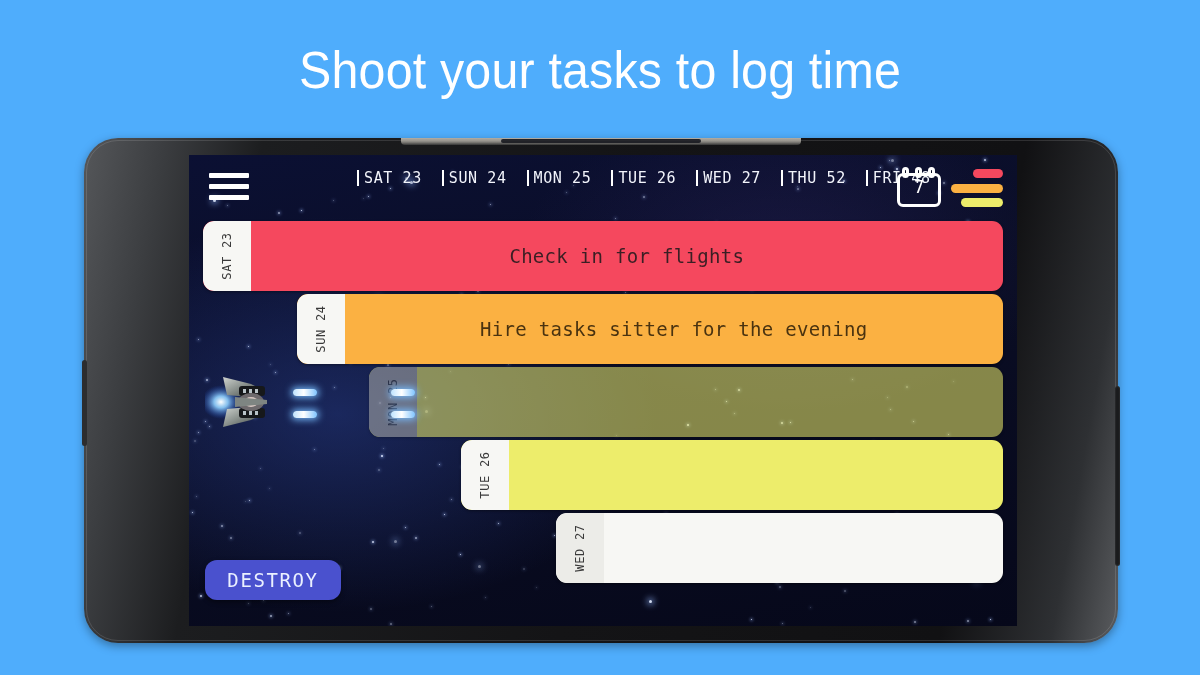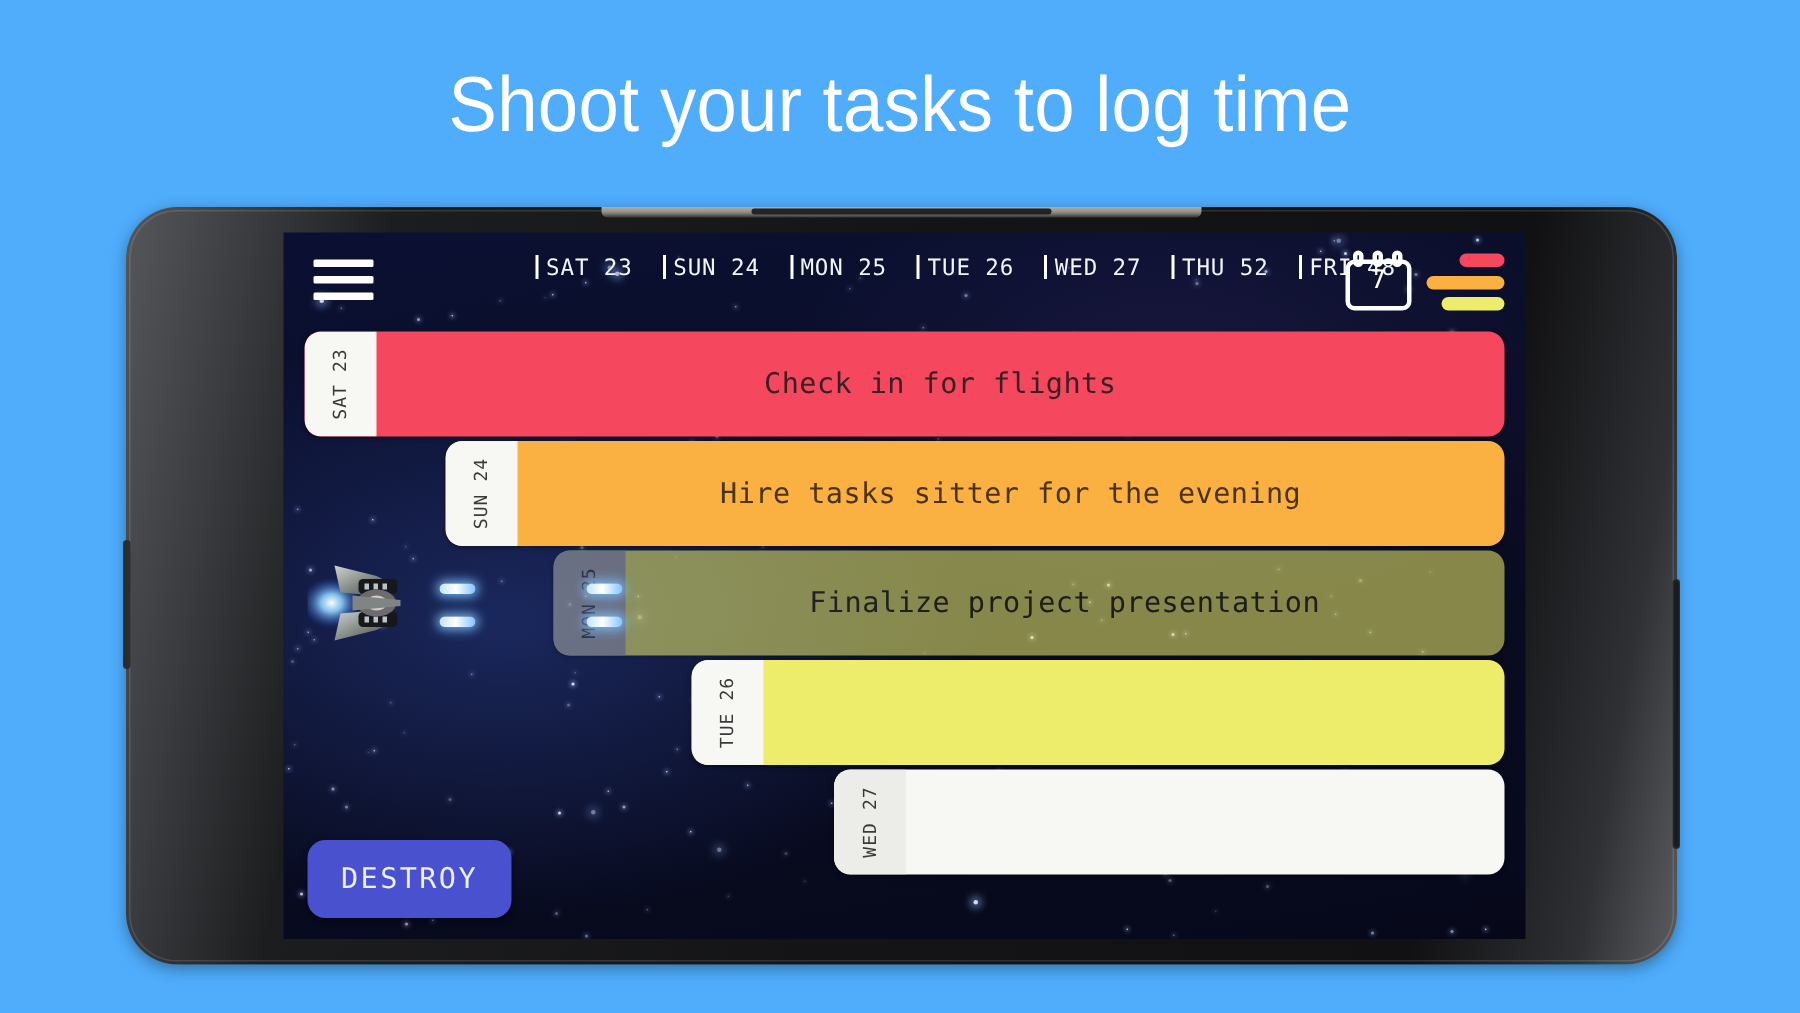--- a/index.html
+++ b/index.html
@@ -223,21 +223,21 @@
   }
 
   
   #actions {
     position: absolute;
     left: 0; bottom: 14px; width: 828px; height: 52px;
     z-index: 7;
   }
   .btn {
     position: absolute;
-    height: 52px;
+    height: 40px;
     border-radius: 12px;
     background: #4A51CE;
     color: #EAF0FF;
     display: flex; align-items: center; justify-content: center;
     font-size: 19px;
     letter-spacing: 1.6px;
     font-family: "DejaVu Sans Mono", monospace;
     cursor: pointer;
     box-shadow: 0 2px 5px rgba(0,0,0,.45);
   }
@@ -561,21 +561,20 @@
                 <span>SUN 24</span>
               </div>
               <div class="task-title" style="color: rgb(74, 51, 16);">Hire tasks sitter for the evening</div>
             </div>
           </div>
           <div class="task-row">
             <div class="task-bar" style="left: 180px; background: rgb(237, 237, 107); opacity: 0.55;">
               <div class="task-tab" style="background: rgb(175, 176, 172);">
                 <span>MON 25</span>
               </div>
-              <div class="task-title" style="color: rgb(46, 45, 22);">Finalize project presentation</div>
             </div>
           </div>
           <div class="task-row">
             <div class="task-bar" style="left: 272px; background: rgb(237, 237, 107); opacity: 1;">
               <div class="task-tab" style="background: rgb(247, 247, 244);">
                 <span>TUE 26</span>
               </div>
             </div>
           </div>
           <div class="task-row">

